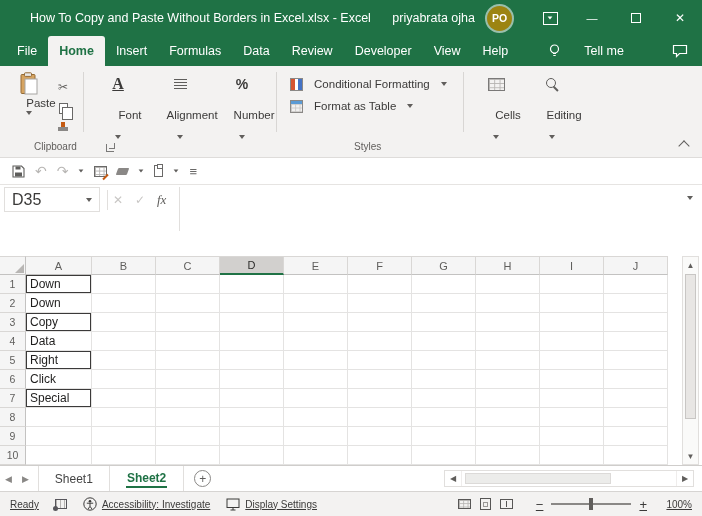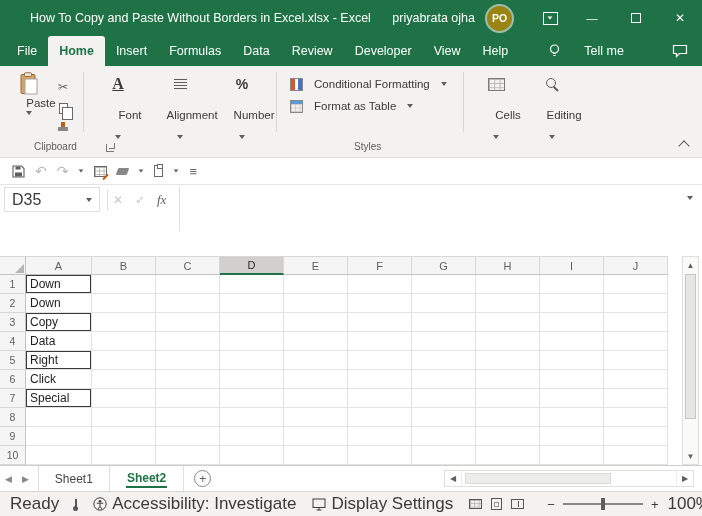--- a/index.html
+++ b/index.html
@@ -128,21 +128,21 @@
   .sheet-tab.active{color:#1f7245;font-weight:bold;background:#fff;}
   .sheet-tab.active .tab-text{border-bottom:2px solid #1f7245;padding:2px 1px 1px;}
   .add-sheet{width:17px;height:17px;border:1px solid #8a8886;border-radius:50%;display:flex;align-items:center;justify-content:center;font-size:12px;color:#5f5e5c;margin-left:10px;}
   .add-sheet::before{content:"+";}
   .hscroll{margin-left:auto;margin-right:8px;width:250px;height:17px;border:1px solid #e1dfdd;display:flex;align-items:center;background:#fff;}
   .hs-arrow{width:16px;text-align:center;font-size:8px;color:#605e5c;}
   .hs-track{flex:1;height:100%;position:relative;border-left:1px solid #efedec;border-right:1px solid #efedec;}
   .hs-thumb{position:absolute;left:3px;top:2px;bottom:2px;width:68%;background:#ececea;border:1px solid #dcdad8;}
 
   
-  .statusbar{height:25px;background:#f3f2f1;border-top:1px solid #d6d4d2;display:flex;align-items:center;font-size:17px;color:#3b3a39;padding:0 10px;gap:16px;}
+  .statusbar{height:25px;background:#f3f2f1;border-top:1px solid #d6d4d2;display:flex;align-items:center;font-size:10px;color:#3b3a39;padding:0 10px;gap:16px;text-decoration:underline;}
   .sb-item{display:flex;align-items:center;gap:5px;white-space:nowrap;}
   .macro-ic{width:12px;height:10px;border:1px solid #57565b;position:relative;background-image:linear-gradient(to right,#b5b3b1 1px,transparent 1px);background-size:4px 100%;}
   .macro-ic::after{content:"";position:absolute;left:-3px;bottom:-3px;width:5px;height:5px;border-radius:50%;background:#57565b;}
   .sb-right{margin-left:auto;display:flex;align-items:center;gap:9px;}
   .v-normal{width:13px;height:10px;border:1px solid #575655;background-image:linear-gradient(to right,#b5b3b1 1px,transparent 1px),linear-gradient(to bottom,#b5b3b1 1px,transparent 1px);background-size:4.3px 3.3px;}
   .v-layout{width:11px;height:12px;border:1px solid #575655;position:relative;}
   .v-layout::before{content:"";position:absolute;left:2px;top:3px;right:2px;bottom:2px;border:1px solid #9a9896;}
   .v-break{width:13px;height:10px;border:1px solid #575655;position:relative;}
   .v-break::before{content:"";position:absolute;left:50%;top:1px;bottom:1px;border-left:1px dashed #575655;}
   .zoom-ctl{display:flex;align-items:center;gap:8px;margin-left:14px;}

